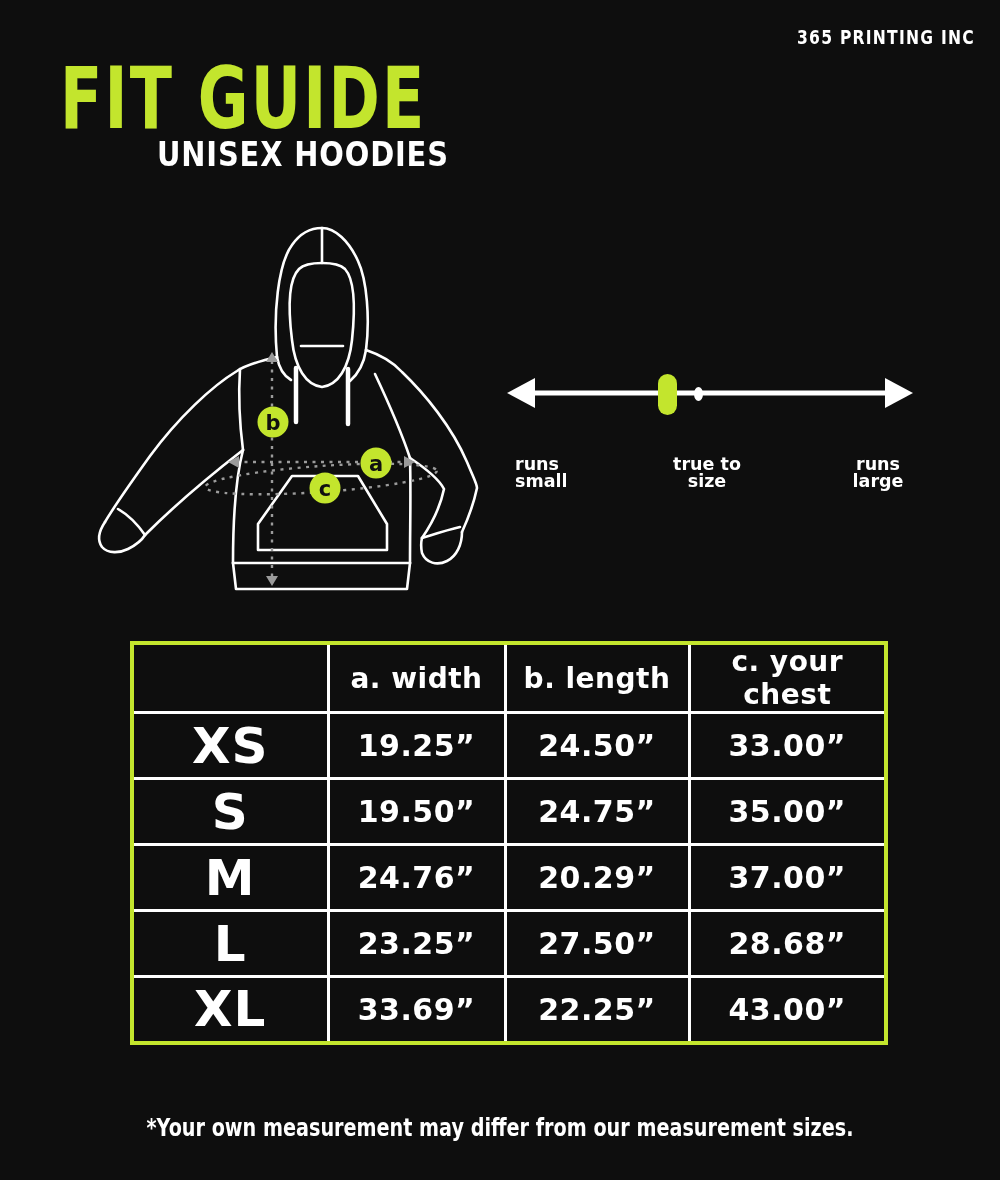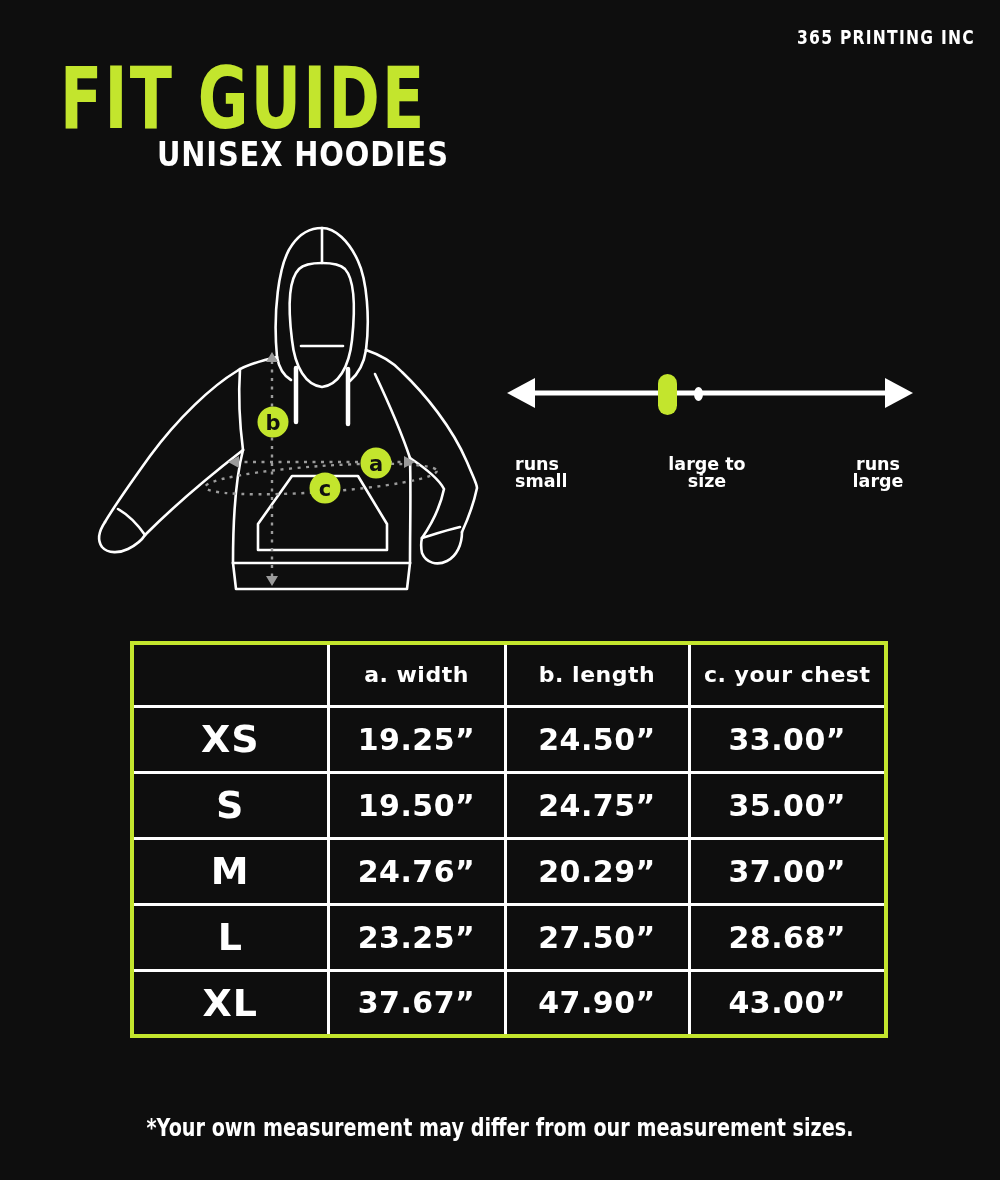--- a/index.html
+++ b/index.html
@@ -38,23 +38,23 @@
     position:absolute;left:130px;top:641px;width:754px;
     border-collapse:collapse;table-layout:fixed;
     border:4px solid var(--accent);
   }
   .size-table th,.size-table td{
     border:3px solid #ffffff;text-align:center;vertical-align:middle;
     color:var(--fg);font-weight:bold;background:transparent;
   }
   .size-table thead tr{height:63px;}
   .size-table tbody tr{height:66px;}
-  .size-table th{font-size:22px;letter-spacing:.5px;}
+  .size-table th{font-size:28px;letter-spacing:.5px;}
   .size-table td{font-size:30px;letter-spacing:.5px;}
-  .size-table td.size-col{font-size:38px;letter-spacing:1px;}
+  .size-table td.size-col{font-size:50px;letter-spacing:1px;}
   .footnote{
     position:absolute;left:0;top:1114px;width:1000px;text-align:center;
     font-size:24px;transform:scaleX(.8);transform-origin:50% 0;white-space:nowrap;
   }
 </style>
 </head>
 <body>
 
 <div class="brand">365 PRINTING INC</div>
 <div class="title">FIT GUIDE</div>
@@ -110,21 +110,21 @@
 <svg class="scale-svg" width="410" height="56" viewBox="0 0 410 56" aria-hidden="true">
   <path d="M 10,26 L 400,26" stroke="#ffffff" stroke-width="5" fill="none"></path>
   <path d="M 2,26 L 30,11 L 30,41 Z" fill="#ffffff"></path>
   <path d="M 408,26 L 380,11 L 380,41 Z" fill="#ffffff"></path>
   <rect x="153" y="7" width="19" height="41" rx="9.5" fill="#c3e52d"></rect>
   <ellipse cx="193.5" cy="27" rx="4.5" ry="7" fill="#ffffff"></ellipse>
 </svg>
 
 <div class="scale-label left">runs
 small</div>
-<div class="scale-label center">large to
+<div class="scale-label center">true to
 size</div>
 <div class="scale-label right">runs
 large</div>
 
 <table class="size-table">
   <colgroup>
     <col style="width:196px">
       <col style="width:177px">
       <col style="width:184px">
       <col style="width:197px">
@@ -157,20 +157,20 @@
         <td>37.00”</td>
       </tr>
       <tr>
         <td class="size-col">L</td>
         <td>23.25”</td>
         <td>27.50”</td>
         <td>28.68”</td>
       </tr>
       <tr>
         <td class="size-col">XL</td>
-        <td>37.67”</td>
-        <td>47.90”</td>
+        <td>33.69”</td>
+        <td>22.25”</td>
         <td>43.00”</td>
       </tr>
     </tbody>
 </table>
 
 <div class="footnote">*Your own measurement may differ from our measurement sizes.</div>
 
 </body></html>

